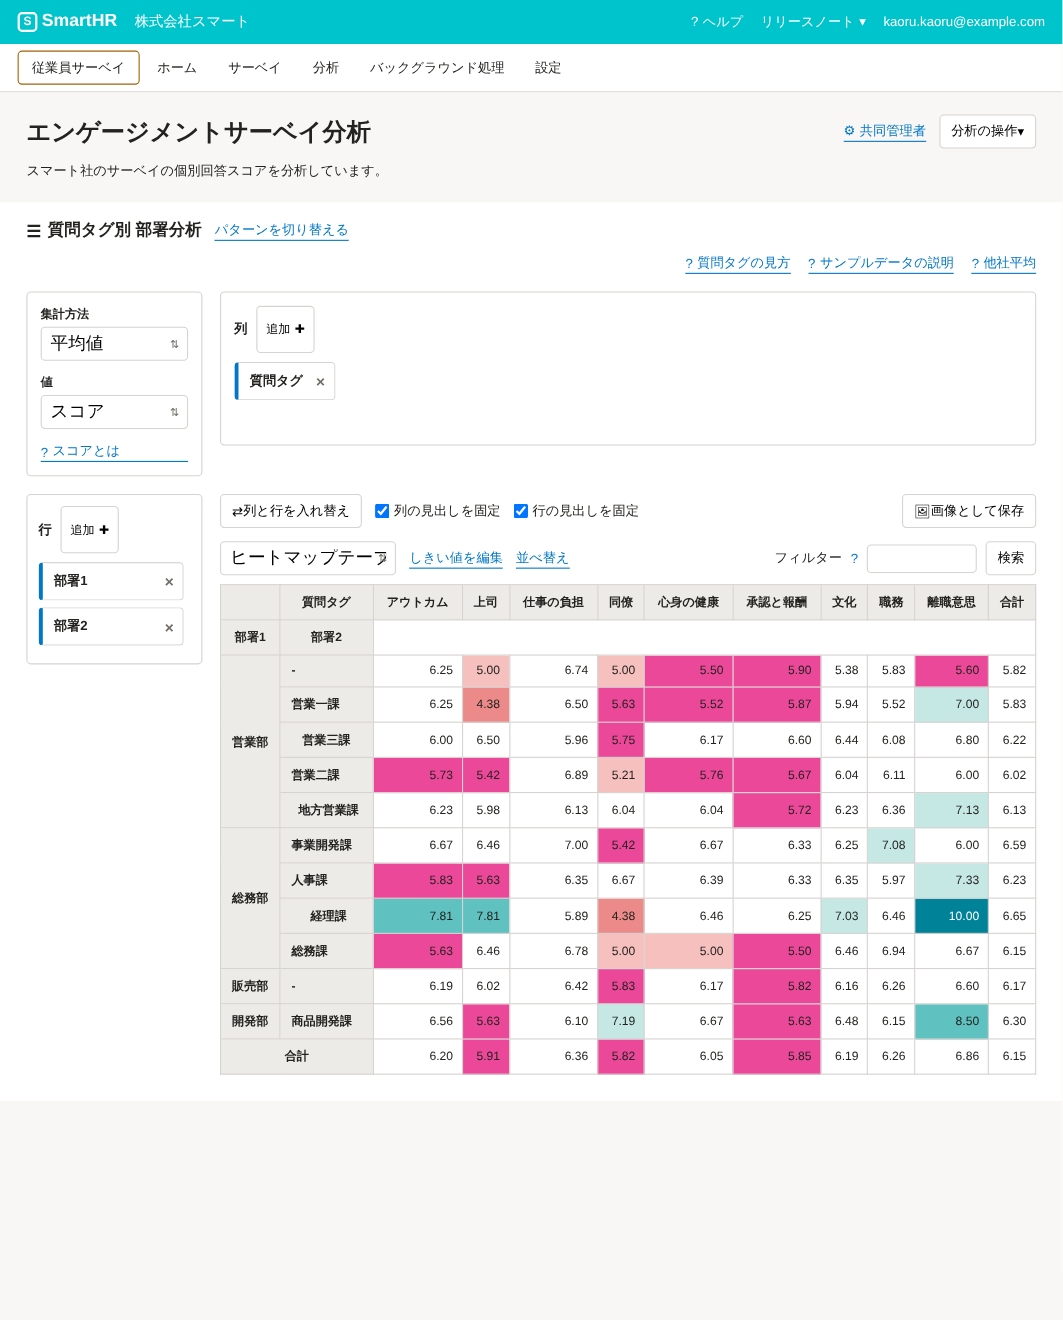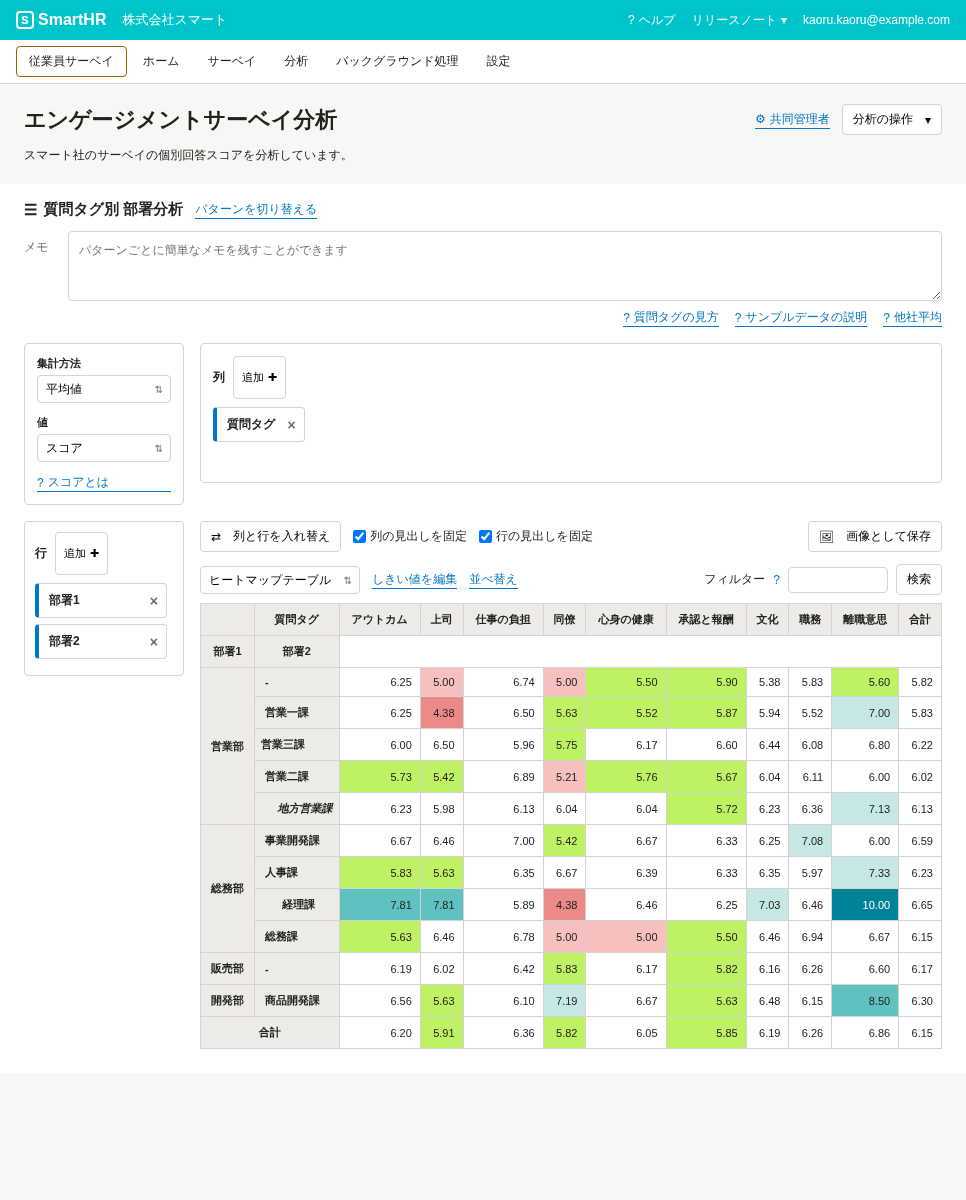--- a/index.html
+++ b/index.html
@@ -12,34 +12,34 @@
 .header-right a { color: #fff; text-decoration: none; display: flex; align-items: center; gap: 4px; }
 .nav { background: #fff; border-bottom: 1px solid #d6d3d0; padding: 6px 16px; display: flex; gap: 4px; align-items: center; }
 .nav-item { padding: 6px 12px; color: #23221f; text-decoration: none; border-radius: 4px; font-size: 12px; }
 .nav-item.active { border: 1px solid #a16207; background: #fff; }
 .page-header { padding: 20px 24px; background: #f8f7f6; }
 .page-title-row { display: flex; align-items: center; justify-content: space-between; }
 .page-title { font-size: 22px; font-weight: bold; }
 .page-desc { margin-top: 12px; font-size: 12px; color: #23221f; }
 .header-actions { display: flex; align-items: center; gap: 12px; }
 .link-action { color: #0077c7; text-decoration: none; border-bottom: 1px solid #0077c7; display: flex; align-items: center; gap: 4px; font-size: 12px; }
-.btn { background: #fff; border: 1px solid #d6d3d0; border-radius: 4px; padding: 6px 10px; font-size: 12px; cursor: pointer; display: inline-flex; align-items: center; gap: 12px; }
+.btn { background: #fff; border: 1px solid #d6d3d0; border-radius: 4px; padding: 6px 10px; font-size: 12px; cursor: pointer; display: inline-flex; align-items: center; gap: 0; }
 .main { background: #fff; padding: 16px 24px 24px; }
 .section-title-row { display: flex; align-items: center; gap: 12px; margin-bottom: 12px; }
 .section-title { font-size: 15px; font-weight: bold; display: flex; align-items: center; gap: 6px; }
 .memo-row { display: flex; gap: 12px; margin-bottom: 8px; }
 .memo-label { font-size: 12px; color: #706d65; padding-top: 8px; width: 32px; }
 .memo-input { flex: 1; border: 1px solid #d6d3d0; border-radius: 4px; padding: 10px; font-size: 12px; min-height: 70px; resize: vertical; }
 .updated { font-size: 11px; color: #706d65; margin-bottom: 8px; }
 .help-links { display: flex; justify-content: flex-end; gap: 16px; margin-bottom: 16px; }
 .settings-row { display: flex; gap: 16px; margin-bottom: 16px; align-items: flex-start; }
 .settings-left { width: 160px; border: 1px solid #d6d3d0; border-radius: 4px; padding: 12px; background: #fff; }
 .settings-right { flex: 1; border: 1px solid #d6d3d0; border-radius: 4px; padding: 12px; background: #fff; min-height: 140px; }
 .setting-label { font-size: 11px; font-weight: bold; margin-bottom: 4px; }
-.select { width: 100%; border: 1px solid #d6d3d0; border-radius: 4px; padding: 6px 8px; font-size: 12px; background: #fff; appearance: none; position: relative; }
+.select { width: 100%; border: 1px solid #d6d3d0; border-radius: 4px; padding: 6px 8px; font-size: 16px; background: #fff; appearance: none; position: relative; }
 .select-wrap { position: relative; margin-bottom: 12px; }
 .select-wrap::after { content: "⇅"; position: absolute; right: 8px; top: 50%; transform: translateY(-50%); font-size: 10px; color: #706d65; pointer-events: none; }
 .score-link { text-align: right; margin-top: 4px; }
 .chip-row { display: flex; gap: 8px; align-items: center; margin-bottom: 8px; }
 .chip-label { font-size: 12px; font-weight: bold; }
 .chip-add { background: #fff; border: 1px solid #d6d3d0; border-radius: 4px; padding: 13px 8px; font-size: 11px; cursor: pointer; display: inline-flex; align-items: center; gap: 4px; }
 .chip { background: #fff; border: 1px solid #d6d3d0; border-left: 4px solid #0077c7; border-radius: 4px; padding: 8px 28px 8px 10px; font-size: 12px; font-weight: bold; position: relative; display: inline-block; margin-bottom: 6px; margin-right: 6px; }
 .chip .close { position: absolute; right: 8px; top: 50%; transform: translateY(-50%); cursor: pointer; color: #706d65; font-size: 14px; }
 .table-toolbar { display: flex; align-items: center; gap: 16px; margin-bottom: 12px; flex-wrap: wrap; }
 .toolbar-left { display: flex; gap: 12px; align-items: center; }
@@ -56,21 +56,21 @@
 table.heatmap th, table.heatmap td { border: 1px solid #d6d3d0; padding: 8px 6px; text-align: center; }
 table.heatmap th { background: #edebe8; font-weight: bold; font-size: 11px; }
 table.heatmap td.num { text-align: right; padding-right: 8px; }
 table.heatmap th.rowhead { background: #edebe8; text-align: center; }
 .diag { background: linear-gradient(to top right, #edebe8 49%, #d6d3d0 49%, #d6d3d0 51%, #edebe8 51%); }
 .c-teal-d { background: #008299; color: #fff; }
 .c-teal-m { background: #5fc2c0; }
 .c-teal-l { background: #c5e8e5; }
 .c-pink-d { background: #ec8a8a; }
 .c-pink-m { background: #f5c0bd; }
-.c-pink-l { background: #bef264; }
+.c-pink-l { background: #ec4899; }
 .c-help { color: #0077c7; }
 </style>
 </head>
 <body>
 
 <div class="header">
   <div class="logo">
     <span class="logo-icon">S</span>
     <span>SmartHR</span>
   </div>
@@ -116,24 +116,20 @@
 
 <div class="main">
   <div class="section-title-row">
     <div class="section-title">
       <span>☰</span>
       <span>質問タグ別 部署分析</span>
     </div>
     <a class="link-action">パターンを切り替える</a>
   </div>
 
-  <div class="memo-row">
-    <div class="memo-label">メモ</div>
-    <textarea class="memo-input" placeholder="パターンごとに簡単なメモを残すことができます" style=""></textarea>
-  </div>
 
   <div class="help-links">
     <a class="link-action">
         <span class="c-help">?</span>
         <span>質問タグの見方</span>
       </a>
     <a class="link-action">
         <span class="c-help">?</span>
         <span>サンプルデータの説明</span>
       </a>
@@ -264,21 +260,21 @@
               <td class="num ">6.50</td>
               <td class="num c-pink-l">5.63</td>
               <td class="num c-pink-l">5.52</td>
               <td class="num c-pink-l">5.87</td>
               <td class="num ">5.94</td>
               <td class="num ">5.52</td>
               <td class="num c-teal-l">7.00</td>
               <td class="num ">5.83</td>
             </tr>
             <tr>
-              <th class="rowhead" colspan="2" style="text-align: left; ">営業三課</th>
+              <th class="rowhead" colspan="2" style="text-align: center; ">営業三課</th>
               <td class="num ">6.00</td>
               <td class="num ">6.50</td>
               <td class="num ">5.96</td>
               <td class="num c-pink-l">5.75</td>
               <td class="num ">6.17</td>
               <td class="num ">6.60</td>
               <td class="num ">6.44</td>
               <td class="num ">6.08</td>
               <td class="num ">6.80</td>
               <td class="num ">6.22</td>
@@ -290,21 +286,21 @@
               <td class="num ">6.89</td>
               <td class="num c-pink-m">5.21</td>
               <td class="num c-pink-l">5.76</td>
               <td class="num c-pink-l">5.67</td>
               <td class="num ">6.04</td>
               <td class="num ">6.11</td>
               <td class="num ">6.00</td>
               <td class="num ">6.02</td>
             </tr>
             <tr>
-              <th class="rowhead" colspan="2" style="text-align: right; padding-left: 10px; font-style: italic;">地方営業課</th>
+              <th class="rowhead" colspan="2" style="text-align: center; padding-left: 10px;">地方営業課</th>
               <td class="num ">6.23</td>
               <td class="num ">5.98</td>
               <td class="num ">6.13</td>
               <td class="num ">6.04</td>
               <td class="num ">6.04</td>
               <td class="num c-pink-l">5.72</td>
               <td class="num ">6.23</td>
               <td class="num ">6.36</td>
               <td class="num c-teal-l">7.13</td>
               <td class="num ">6.13</td>

